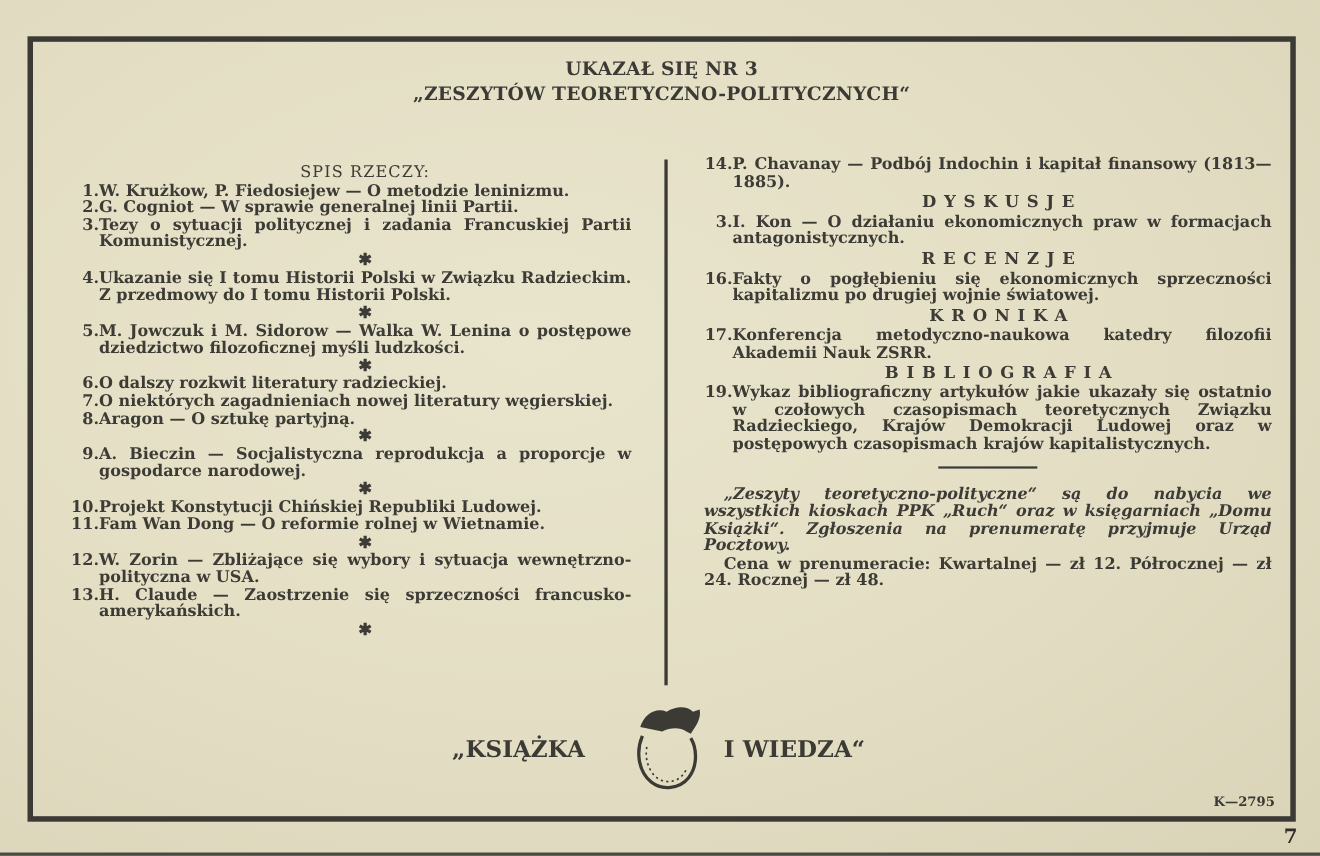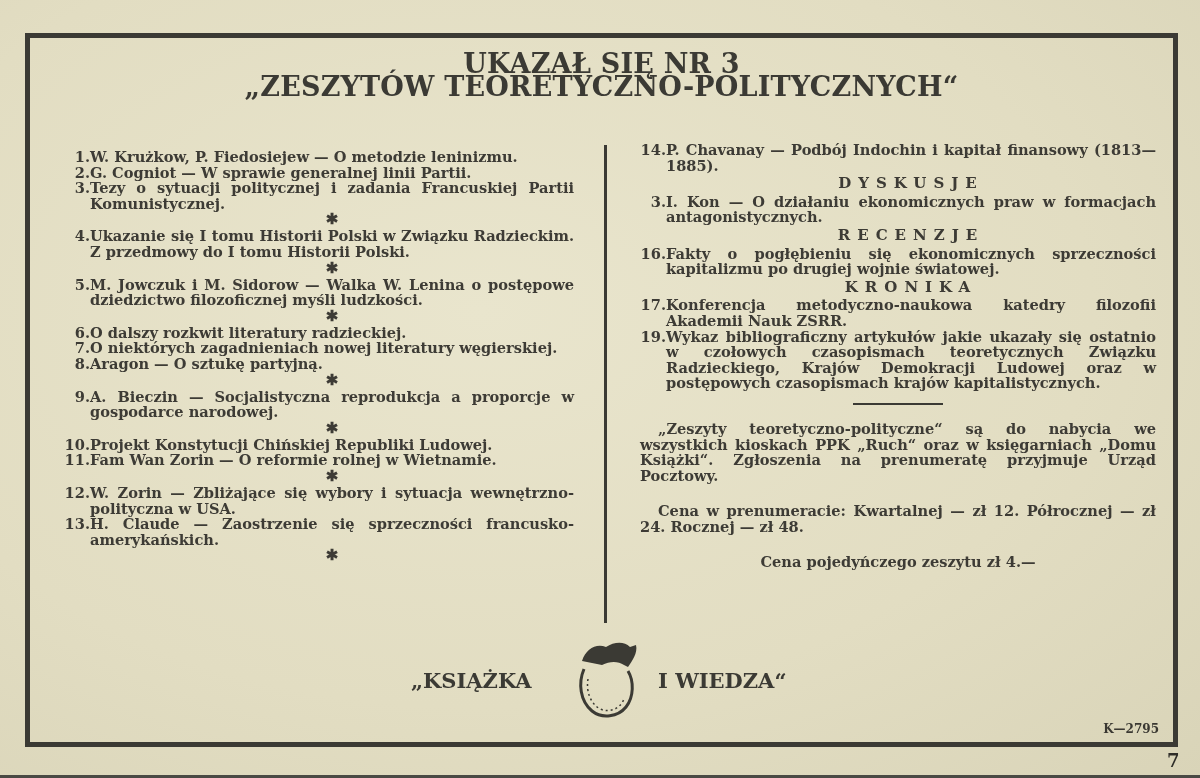--- a/index.html
+++ b/index.html
@@ -13,41 +13,41 @@
   .page {
     position: absolute; left: 0; top: 0; width: 1200px; height: 778px;
     background: radial-gradient(ellipse at 40% 40%, #e9e5cd 0%, #e2ddc2 60%, #d9d4b8 100%);
   }
   .frame {
     position: absolute; left: 25px; top: 33px; width: 1143px; height: 704px;
     border: 5px solid #3b3a34;
   }
   .header {
     position: absolute; left: 0; top: 14px; width: 100%;
-    text-align: center; font-weight: bold; font-size: 27px; line-height: 23px;
+    text-align: center; font-weight: bold; font-size: 17px; line-height: 23px;
     color: #3b3a34; letter-spacing: 0.2px;
   }
   .col {
     position: absolute; font-size: 14.6px; line-height: 15.6px; font-weight: bold;
     color: #3d3b35;
   }
   .col-left { left: 34px; top: 111px; width: 510px; }
   .col-right { left: 610px; top: 104px; width: 516px; }
   .divider {
     position: absolute; left: 574px; top: 107px; width: 3px; height: 478px;
     background: #3b3a34;
   }
   .toc-title { text-align: center; font-weight: normal; letter-spacing: 1px; margin-bottom: 1px; padding-left: 26px; }
   .item { display: flex; text-align: justify; }
   .item .num { width: 26px; flex: 0 0 26px; text-align: right; font-weight: bold; }
   .item .txt { flex: 1; }
   .star { text-align: center; font-size: 15px; line-height: 17px; padding-left: 26px; }
   .section { text-align: center; letter-spacing: 7px; margin: 3px 0 2px 0; padding-left: 26px; font-size: 15px; }
   .rule { width: 90px; height: 2px; background: #3b3a34; margin: 12px auto 16px auto; }
-  .para { text-indent: 18px; text-align: justify; margin-bottom: 20px; }
+  .para { text-indent: 18px; text-align: justify; margin-bottom: 1px; font-style: italic; }
   .para2 { text-indent: 18px; text-align: justify; margin-bottom: 20px; }
   .center { text-align: center; }
   .publisher {
     position: absolute; left: 0; top: 597px; width: 100%;
     font-weight: bold; font-size: 21px; color: #3b3a34;
   }
   .pub-left { position: absolute; left: 381px; top: 33px; }
   .pub-right { position: absolute; left: 628px; top: 33px; }
   .logo { position: absolute; left: 542px; top: 4px; width: 72px; height: 80px; }
   .catalog { position: absolute; right: 14px; bottom: 6px; font-size: 12px; font-weight: bold; }
@@ -59,20 +59,21 @@
 
 <div class="page">
   <div class="frame">
 
     <div class="header">
       <div>UKAZAŁ SIĘ NR 3</div>
       <div>„ZESZYTÓW TEORETYCZNO-POLITYCZNYCH“</div>
     </div>
 
     <div class="col col-left">
+      <div class="toc-title">SPIS RZECZY:</div>
       <div class="item">
           <span class="num">1.</span>
           <span class="txt">W. Krużkow, P. Fiedosiejew — O metodzie leninizmu.</span>
         </div>
       <div class="item">
           <span class="num">2.</span>
           <span class="txt">G. Cogniot — W sprawie generalnej linii Partii.</span>
         </div>
       <div class="item">
           <span class="num">3.</span>
@@ -106,21 +107,21 @@
           <span class="num">9.</span>
           <span class="txt">A. Bieczin — Socjalistyczna reprodukcja a proporcje w gospodarce narodowej.</span>
         </div>
       <div class="star">✱</div>
       <div class="item">
           <span class="num">10.</span>
           <span class="txt">Projekt Konstytucji Chińskiej Republiki Ludowej.</span>
         </div>
       <div class="item">
           <span class="num">11.</span>
-          <span class="txt">Fam Wan Zorin — O reformie rolnej w Wietnamie.</span>
+          <span class="txt">Fam Wan Dong — O reformie rolnej w Wietnamie.</span>
         </div>
       <div class="star">✱</div>
       <div class="item">
           <span class="num">12.</span>
           <span class="txt">W. Zorin — Zbliżające się wybory i sytuacja wewnętrzno-polityczna w USA.</span>
         </div>
       <div class="item">
           <span class="num">13.</span>
           <span class="txt">H. Claude — Zaostrzenie się sprzeczności francusko-amerykańskich.</span>
         </div>
@@ -142,28 +143,28 @@
       <div class="section">RECENZJE</div>
       <div class="item">
           <span class="num">16.</span>
           <span class="txt">Fakty o pogłębieniu się ekonomicznych sprzeczności kapitalizmu po drugiej wojnie światowej.</span>
         </div>
       <div class="section">KRONIKA</div>
       <div class="item">
           <span class="num">17.</span>
           <span class="txt">Konferencja metodyczno-naukowa katedry filozofii Akademii Nauk ZSRR.</span>
         </div>
+      <div class="section">BIBLIOGRAFIA</div>
       <div class="item">
           <span class="num">19.</span>
           <span class="txt">Wykaz bibliograficzny artykułów jakie ukazały się ostatnio w czołowych czasopismach teoretycznych Związku Radzieckiego, Krajów Demokracji Ludowej oraz w postępowych czasopismach krajów kapitalistycznych.</span>
         </div>
       <div class="rule"></div>
       <div class="para">„Zeszyty teoretyczno-polityczne“ są do nabycia we wszystkich kioskach PPK „Ruch“ oraz w księgarniach „Domu Książki“. Zgłoszenia na prenumeratę przyjmuje Urząd Pocztowy.</div>
       <div class="para2">Cena w prenumeracie: Kwartalnej — zł 12. Półrocznej — zł 24. Rocznej — zł 48.</div>
-      <div class="center">Cena pojedyńczego zeszytu zł 4.—</div>
     </div>
 
     <div class="publisher">
       <span class="pub-left">„KSIĄŻKA</span>
       <svg class="logo" viewBox="0 0 72 80">
         <path d="M10 22 C14 10 24 4 34 8 C42 3 52 2 58 8 L64 6 C66 14 60 22 56 28 L52 26 C46 22 38 22 30 26 Z" fill="#3b3a34"></path>
         <path d="M12 30 C6 44 8 62 20 72 C30 80 46 78 54 68 C62 58 62 42 56 32" fill="none" stroke="#3b3a34" stroke-width="3"></path>
         <path d="M16 40 C14 52 18 64 28 70 C38 74 48 70 52 60" fill="none" stroke="#3b3a34" stroke-width="1.5" stroke-dasharray="2 3"></path>
       </svg>
       <span class="pub-right">I WIEDZA“</span>

